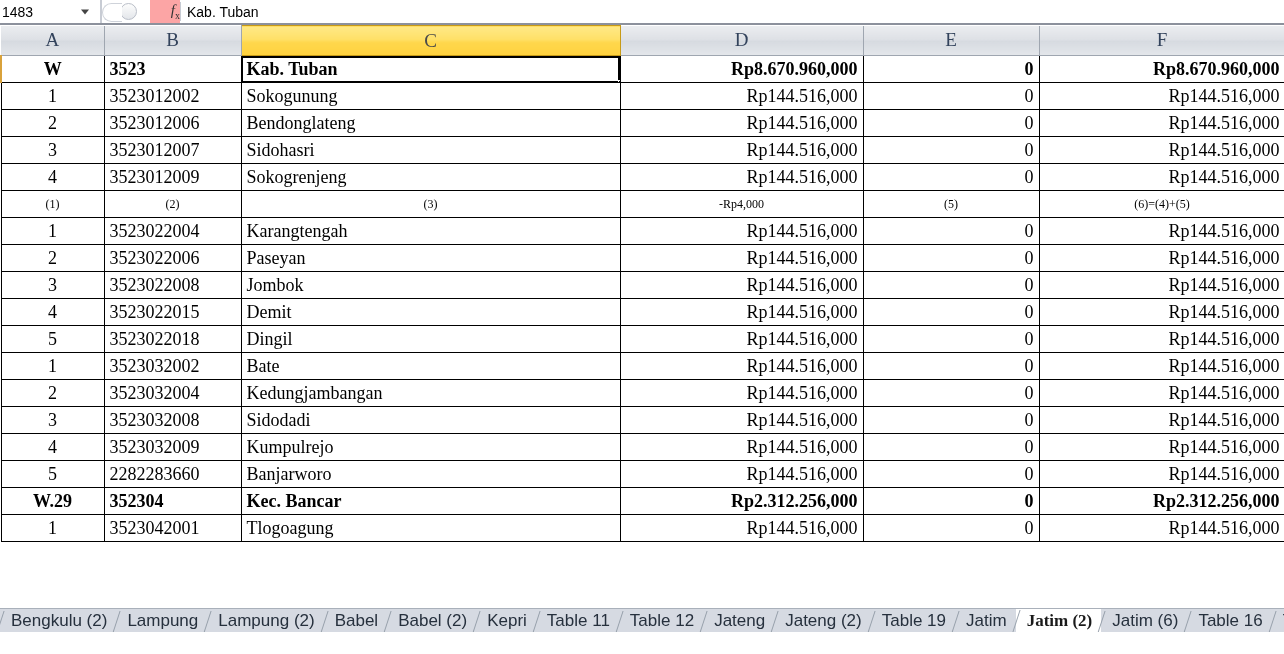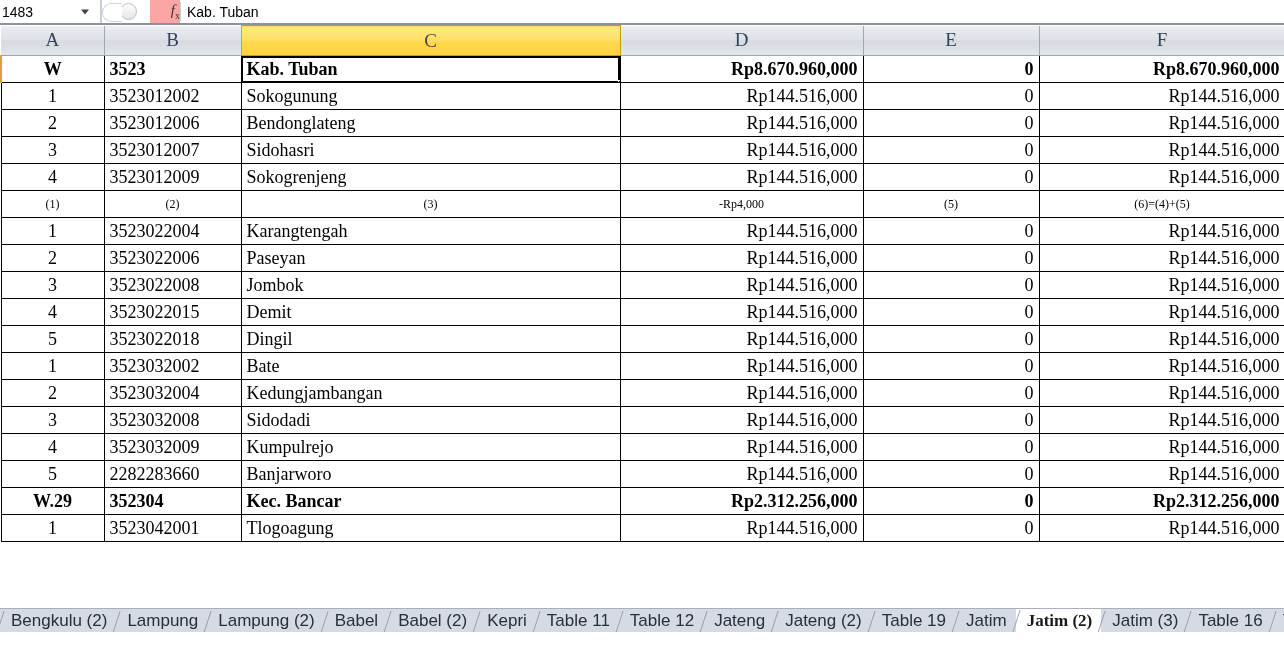--- a/index.html
+++ b/index.html
@@ -435,21 +435,21 @@
       <div class="tab">Babel</div>
       <div class="tab">Babel (2)</div>
       <div class="tab">Kepri</div>
       <div class="tab">Table 11</div>
       <div class="tab">Table 12</div>
       <div class="tab">Jateng</div>
       <div class="tab">Jateng (2)</div>
       <div class="tab">Table 19</div>
       <div class="tab">Jatim</div>
       <div class="tab active">Jatim (2)</div>
-      <div class="tab">Jatim (3)</div>
+      <div class="tab">Jatim (6)</div>
       <div class="tab">Table 16</div>
       <div class="tab">Table 17</div>
       <div class="tab clipped">Tab</div>
     </div>
   <div class="tab-split"></div>
   <div class="hscroll">
     <div class="sb-arrow">
         <span class="tri-l"></span>
       </div>
     <div class="sb-track">

